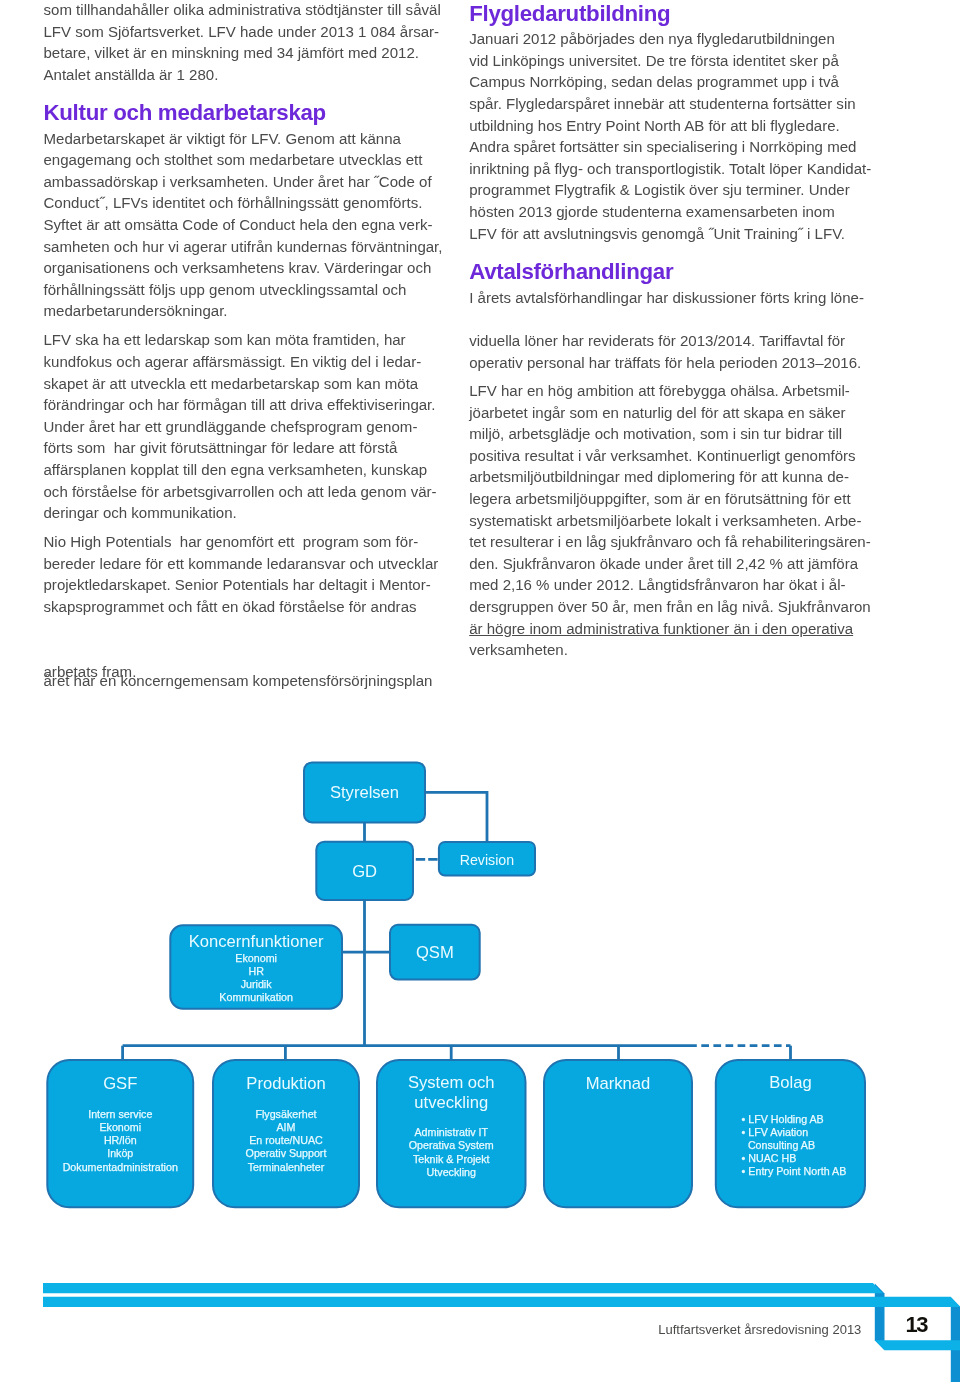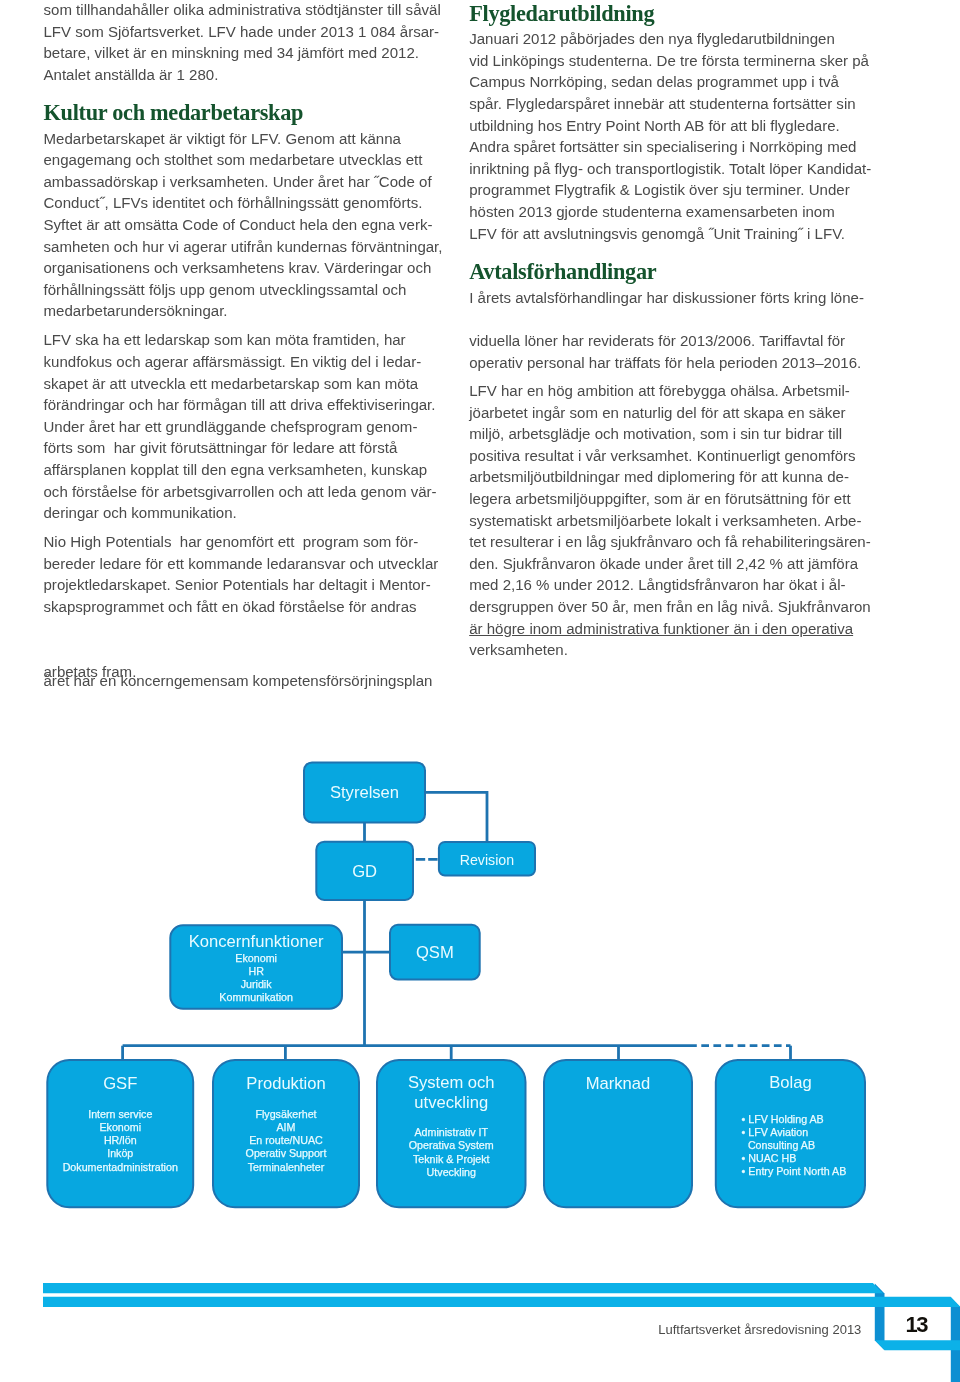--- a/index.html
+++ b/index.html
@@ -8,21 +8,21 @@
        overflow:hidden;position:relative;-webkit-font-smoothing:antialiased;}
   .page{position:absolute;left:0;top:0;width:960px;height:1382px;overflow:hidden;margin-left:39px;}
 
   
   .col{position:absolute;top:0;width:420px;height:740px;color:#4a4a4a;}
   .col.left{left:0px;top:-1px;}
   .col.right{left:425.7px;}
   .tl{position:absolute;left:4.5px;white-space:pre;font-size:15.05px;
       font-family:"Liberation Sans",sans-serif;line-height:1;}
   .hd{position:absolute;left:4.5px;white-space:nowrap;font-size:22.3px;font-weight:bold;
-      color:#14532d;font-family:Liberation Serif, serif;line-height:1;letter-spacing:-0.3px;}
+      color:#6d28d9;font-family:Liberation Sans, sans-serif;line-height:1;letter-spacing:-0.3px;}
 
   
   #orgchart{position:absolute;left:0;top:0;width:960px;height:1382px;pointer-events:none;}
 
   
   .footer-text{position:absolute;left:619.3px;top:1323.2px;font-family:"Liberation Sans",sans-serif;
     font-size:13px;line-height:1;color:#4a4a49;white-space:nowrap;}
   .page-num{position:absolute;left:866.5px;top:1314px;
     font-family:"Liberation Sans",sans-serif;font-weight:bold;line-height:1;
     font-size:22px;letter-spacing:-1.4px;color:#12100b;white-space:nowrap;}
@@ -59,32 +59,32 @@
       <div class="tl" style="top: 534.9px;">Nio High Potentials  har genomfört ett  program som för-</div>
       <div class="tl" style="top: 556.5px;">bereder ledare för ett kommande ledaransvar och utvecklar</div>
       <div class="tl" style="top: 578.1px;">projektledarskapet. Senior Potentials har deltagit i Mentor-</div>
       <div class="tl" style="top: 599.7px;">skapsprogrammet och fått en ökad förståelse för andras</div>
       <div class="tl" style="top: 674px;">året har en koncerngemensam kompetensförsörjningsplan</div>
       <div class="tl" style="top: 664.5px;">arbetats fram.</div>
     </div>
   <div class="col right" id="right-col">
       <div class="hd" style="top: 2.5px;">Flygledarutbildning</div>
       <div class="tl" style="top: 31.1px;">Januari 2012 påbörjades den nya flygledarutbildningen</div>
-      <div class="tl" style="top: 52.7px;">vid Linköpings studenterna. De tre första terminerna sker på</div>
+      <div class="tl" style="top: 52.7px;">vid Linköpings universitet. De tre första identitet sker på</div>
       <div class="tl" style="top: 74.3px;">Campus Norrköping, sedan delas programmet upp i två</div>
       <div class="tl" style="top: 95.9px;">spår. Flygledarspåret innebär att studenterna fortsätter sin</div>
       <div class="tl" style="top: 117.5px; text-align: right;">utbildning hos Entry Point North AB för att bli flygledare.</div>
       <div class="tl" style="top: 139.1px;">Andra spåret fortsätter sin specialisering i Norrköping med</div>
       <div class="tl" style="top: 160.7px;">inriktning på flyg- och transportlogistik. Totalt löper Kandidat-</div>
       <div class="tl" style="top: 182.3px;">programmet Flygtrafik &amp; Logistik över sju terminer. Under</div>
       <div class="tl" style="top: 203.9px;">hösten 2013 gjorde studenterna examensarbeten inom</div>
       <div class="tl" style="top: 225.5px;">LFV för att avslutningsvis genomgå ˝Unit Training˝ i LFV.</div>
       <div class="hd" style="top: 261.4px;">Avtalsförhandlingar</div>
       <div class="tl" style="top: 289.8px;">I årets avtalsförhandlingar har diskussioner förts kring löne-</div>
-      <div class="tl" style="top: 333px;">viduella löner har reviderats för 2013/2006. Tariffavtal för</div>
+      <div class="tl" style="top: 333px;">viduella löner har reviderats för 2013/2014. Tariffavtal för</div>
       <div class="tl" style="top: 354.6px;">operativ personal har träffats för hela perioden 2013–2016.</div>
       <div class="tl" style="top: 382.9px;">LFV har en hög ambition att förebygga ohälsa. Arbetsmil-</div>
       <div class="tl" style="top: 404.5px;">jöarbetet ingår som en naturlig del för att skapa en säker</div>
       <div class="tl" style="top: 426.1px;">miljö, arbetsglädje och motivation, som i sin tur bidrar till</div>
       <div class="tl" style="top: 447.7px;">positiva resultat i vår verksamhet. Kontinuerligt genomförs</div>
       <div class="tl" style="top: 469.3px;">arbetsmiljöutbildningar med diplomering för att kunna de-</div>
       <div class="tl" style="top: 490.9px;">legera arbetsmiljöuppgifter, som är en förutsättning för ett</div>
       <div class="tl" style="top: 512.5px;">systematiskt arbetsmiljöarbete lokalt i verksamheten. Arbe-</div>
       <div class="tl" style="top: 534.1px;">tet resulterar i en låg sjukfrånvaro och få rehabiliteringsären-</div>
       <div class="tl" style="top: 555.7px;">den. Sjukfrånvaron ökade under året till 2,42 % att jämföra</div>

